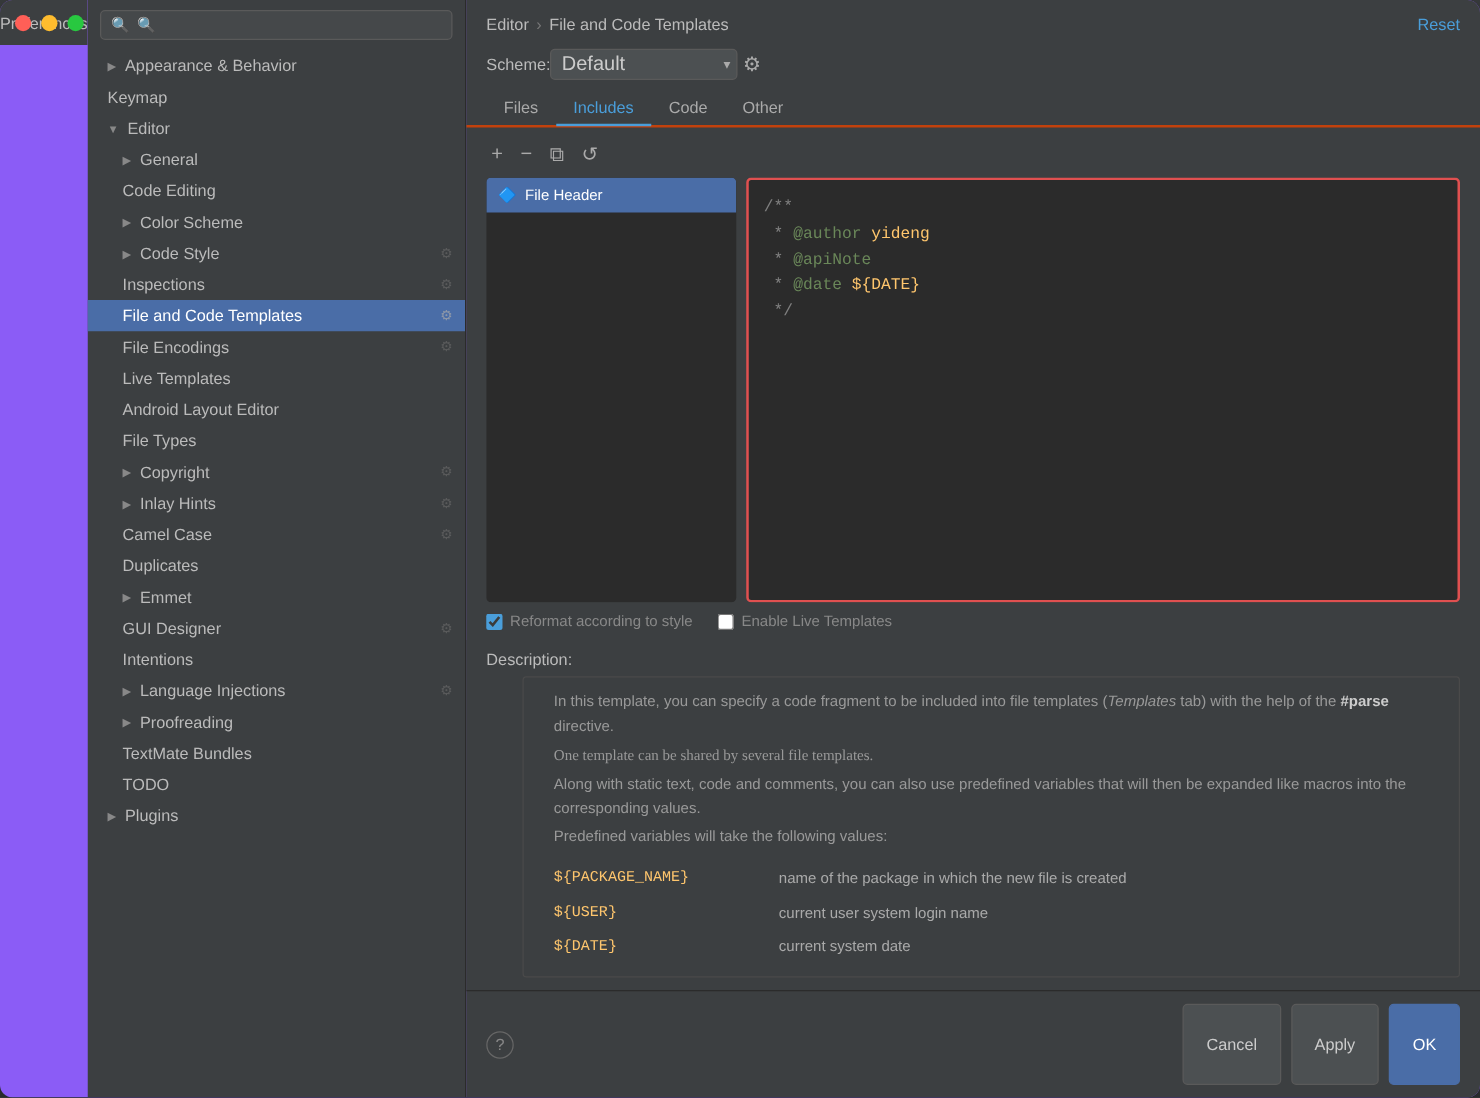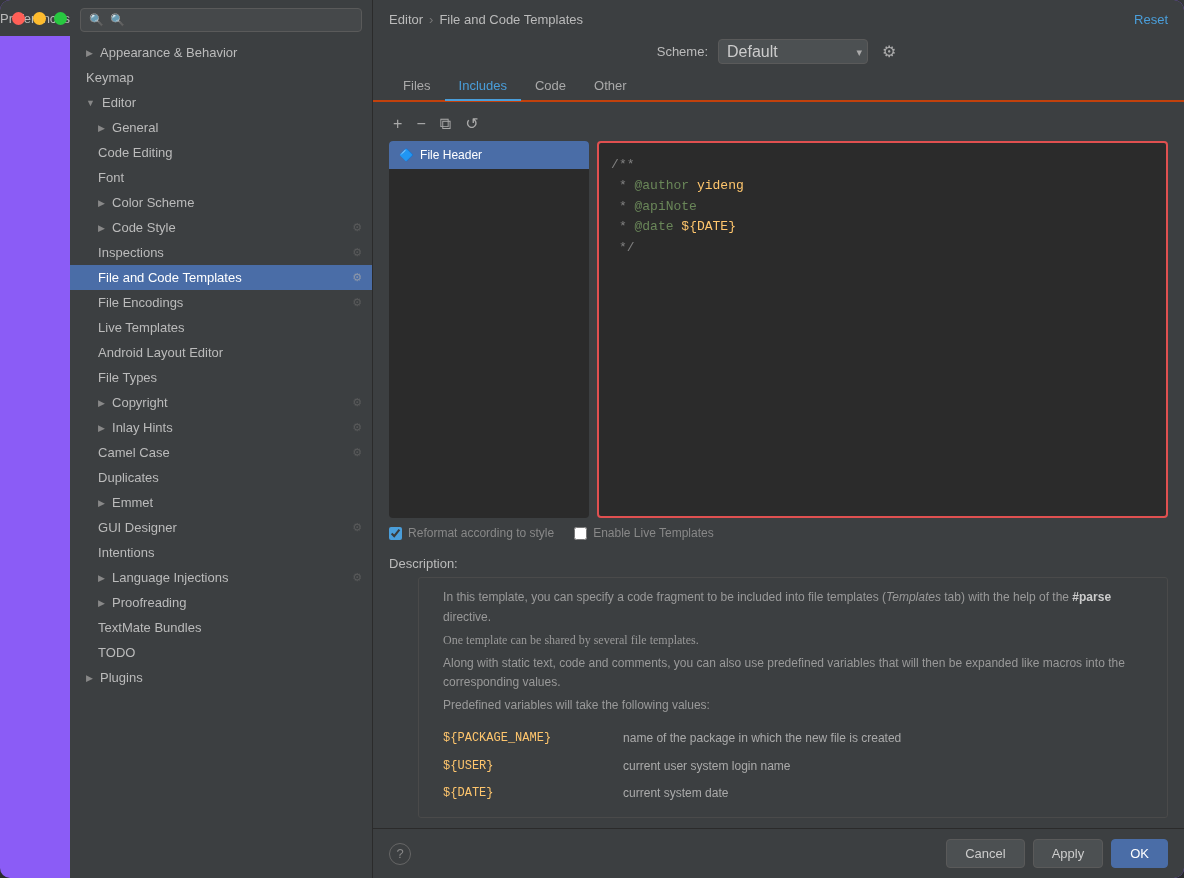--- a/index.html
+++ b/index.html
@@ -137,23 +137,21 @@
       font-size: 13px;
       cursor: pointer;
       background: none;
       border: none;
       font-weight: 500;
     }
     .scheme-bar {
       display: flex;
       align-items: center;
       padding: 4px 16px 8px;
-      gap: 10px;
-      flex-shrink: 0;
-      justify-content: center;
+      flex-shrink: 0;
     }
     .scheme-label { color: #bbbbbb; font-size: 13px; }
     .scheme-select {
       background: #4c5052;
       border: 1px solid #5a5a5a;
       border-radius: 4px;
       color: #cccccc;
       font-size: 16px;
       padding: 3px 24px 3px 8px;
       appearance: none;
@@ -326,21 +324,21 @@
     .footer-buttons {
       display: flex;
       justify-content: flex-end;
       align-items: center;
       padding: 10px 16px;
       gap: 8px;
       border-top: 1px solid #2b2b2b;
       flex-shrink: 0;
     }
     .footer-btn {
-      padding: 6px 18px;
+      padding: 24px 18px;
       border-radius: 4px;
       font-size: 13px;
       cursor: pointer;
       border: 1px solid #5a5a5a;
       background: #4c5052;
       color: #cccccc;
     }
     .footer-btn.primary {
       background: #4a6da7;
       border-color: #4a6da7;
@@ -403,25 +401,20 @@
       </div>
       <div class="sidebar-item indent-1">
         <div class="label">
           <span class="expand-arrow">▶</span>
           <span>General</span>
         </div>
       </div>
       <div class="sidebar-item indent-1">
         <div class="label">
           <span>Code Editing</span>
-        </div>
-      </div>
-      <div class="sidebar-item indent-1">
-        <div class="label">
-          <span>Font</span>
         </div>
       </div>
       <div class="sidebar-item indent-1">
         <div class="label">
           <span class="expand-arrow">▶</span>
           <span>Color Scheme</span>
         </div>
       </div>
       <div class="sidebar-item indent-1">
         <div class="label">

